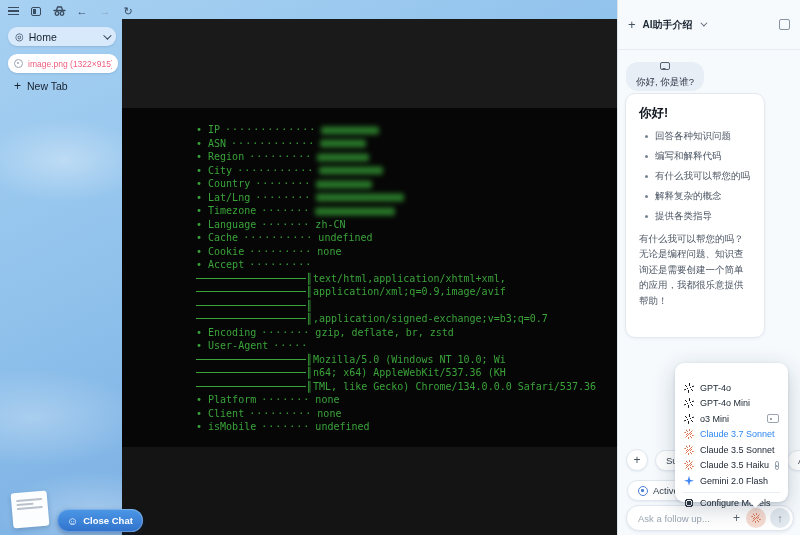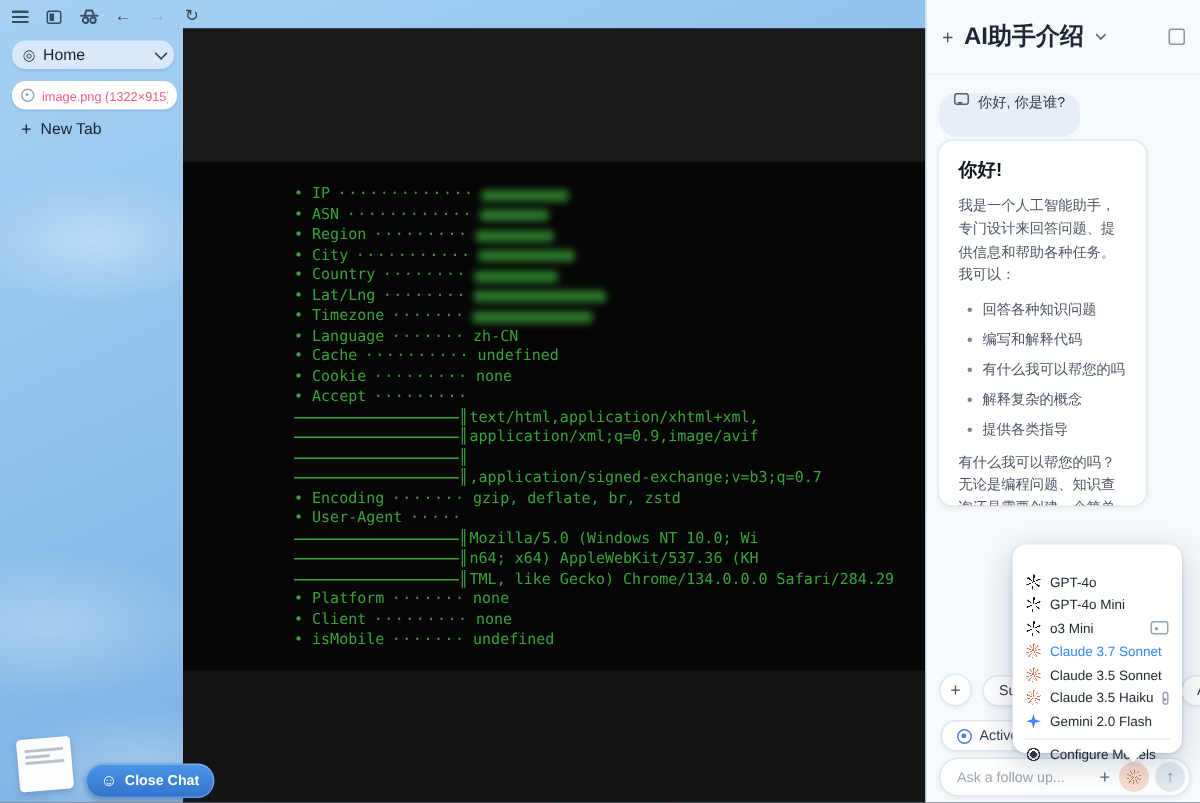--- a/index.html
+++ b/index.html
@@ -46,25 +46,25 @@
   .tline.f-cont .cont-part { display:inline-block; }
   .trule { width:110px; height:1px; background:#3aa33a; flex:none; }
   .tpipe { margin-right:1px; }
   .redactbox { display:none; height:8px; background:#2f8a2f; filter:blur(2.5px); opacity:.85; border-radius:2px; transform:translateY(.5px); }
   .tline.f-redacted .redactbox { display:inline-block; }
 
   
   .chat { position:absolute; left:617px; top:0; width:183px; height:535px; background:#f6fafd; border-left:1px solid #dde5ec; }
   .chat-header { position:absolute; left:0; top:0; width:100%; height:50px; border-bottom:1px solid #e7edf3; display:flex; align-items:center; padding:0 10px; gap:7px; }
   .chat-header .hplus { font-size:13px; color:#46525f; cursor:pointer; }
-  .chat-title { font-size:16px; font-weight:bold; color:#1d2733; }
+  .chat-title { font-size:10px; font-weight:bold; color:#1d2733; }
   .hchev { width:5px; height:5px; border-right:1.5px solid #5a6673; border-bottom:1.5px solid #5a6673; transform:rotate(45deg) translateY(-2px); }
   .panel-toggle { margin-left:auto; width:11px; height:11px; border:1.5px solid #8794a2; border-radius:2px; }
 
-  .user-bubble { position:absolute; left:8px; top:62px; height:29px; background:#e7eef6; border-radius:12px; display:flex; gap:6px; padding:0 10px; font-size:9.5px; color:#2b3543; }
+  .user-bubble { position:absolute; left:8px; top:62px; height:29px; background:#e7eef6; border-radius:12px; display:flex; align-items:center; gap:6px; padding:0 10px; font-size:9.5px; color:#2b3543;flex-direction:column; }
   .bubble-ic { width:10px; height:8px; border:1.2px solid #55616f; border-radius:2px; position:relative; flex:none; }
   .bubble-ic::after { content:""; position:absolute; left:1px; bottom:-3px; border:2px solid transparent; border-top-color:#55616f; }
 
   .ai-card { position:absolute; left:7px; top:93px; width:140px; height:245px; background:#ffffff; border:1px solid #e3e9ef; border-radius:10px; box-shadow:0 1px 3px rgba(40,70,110,.06); padding:11px 13px; overflow:hidden; }
   .ai-heading { font-size:12.5px; font-weight:bold; color:#10161f; margin-bottom:8px; }
   .ai-p { font-size:9.5px; line-height:1.62; color:#4c5664; }
   .ai-ul { list-style:none; margin:8px 0 8px 4px; }
   .ai-ul li { font-size:9.5px; color:#4c5664; margin:7px 0; padding-left:12px; position:relative; }
   .ai-ul li::before { content:""; position:absolute; left:2px; top:5px; width:3px; height:3px; border-radius:50%; background:#7a8494; }
 
@@ -344,21 +344,21 @@
           <span class="tvalue cont-part">n64; x64) AppleWebKit/537.36 (KH</span>
         </div>
         <div class="tline f-cont">
           
           
           
           
           
           <span class="trule cont-part"></span>
           <span class="tpipe cont-part">║</span>
-          <span class="tvalue cont-part">TML, like Gecko) Chrome/134.0.0.0 Safari/284.29</span>
+          <span class="tvalue cont-part">TML, like Gecko) Chrome/134.0.0.0 Safari/537.36</span>
         </div>
         <div class="tline">
           <span class="tb kv-part">•</span>
           <span class="tlabel kv-part">Platform</span>
           <span class="tdots kv-part">·······</span>
           <span class="tvalue kv-part">none</span>
           
           
           
           
@@ -394,21 +394,20 @@
       <span class="panel-toggle"></span>
     </div>
 
     <div class="user-bubble">
       <span class="bubble-ic"></span>
       <span>你好, 你是谁?</span>
     </div>
 
     <div class="ai-card">
       <div class="ai-heading">你好!</div>
-      <p class="ai-p">我是一个人工智能助手，专门设计来回答问题、提供信息和帮助各种任务。我可以：</p>
       <ul class="ai-ul">
 
       <li>回答各种知识问题</li>
           <li>编写和解释代码</li>
           <li>有什么我可以帮您的吗</li>
           <li>解释复杂的概念</li>
           <li>提供各类指导</li>
         </ul>
       <p class="ai-p">有什么我可以帮您的吗？无论是编程问题、知识查询还是需要创建一个简单的应用，我都很乐意提供帮助！</p>
     </div>

